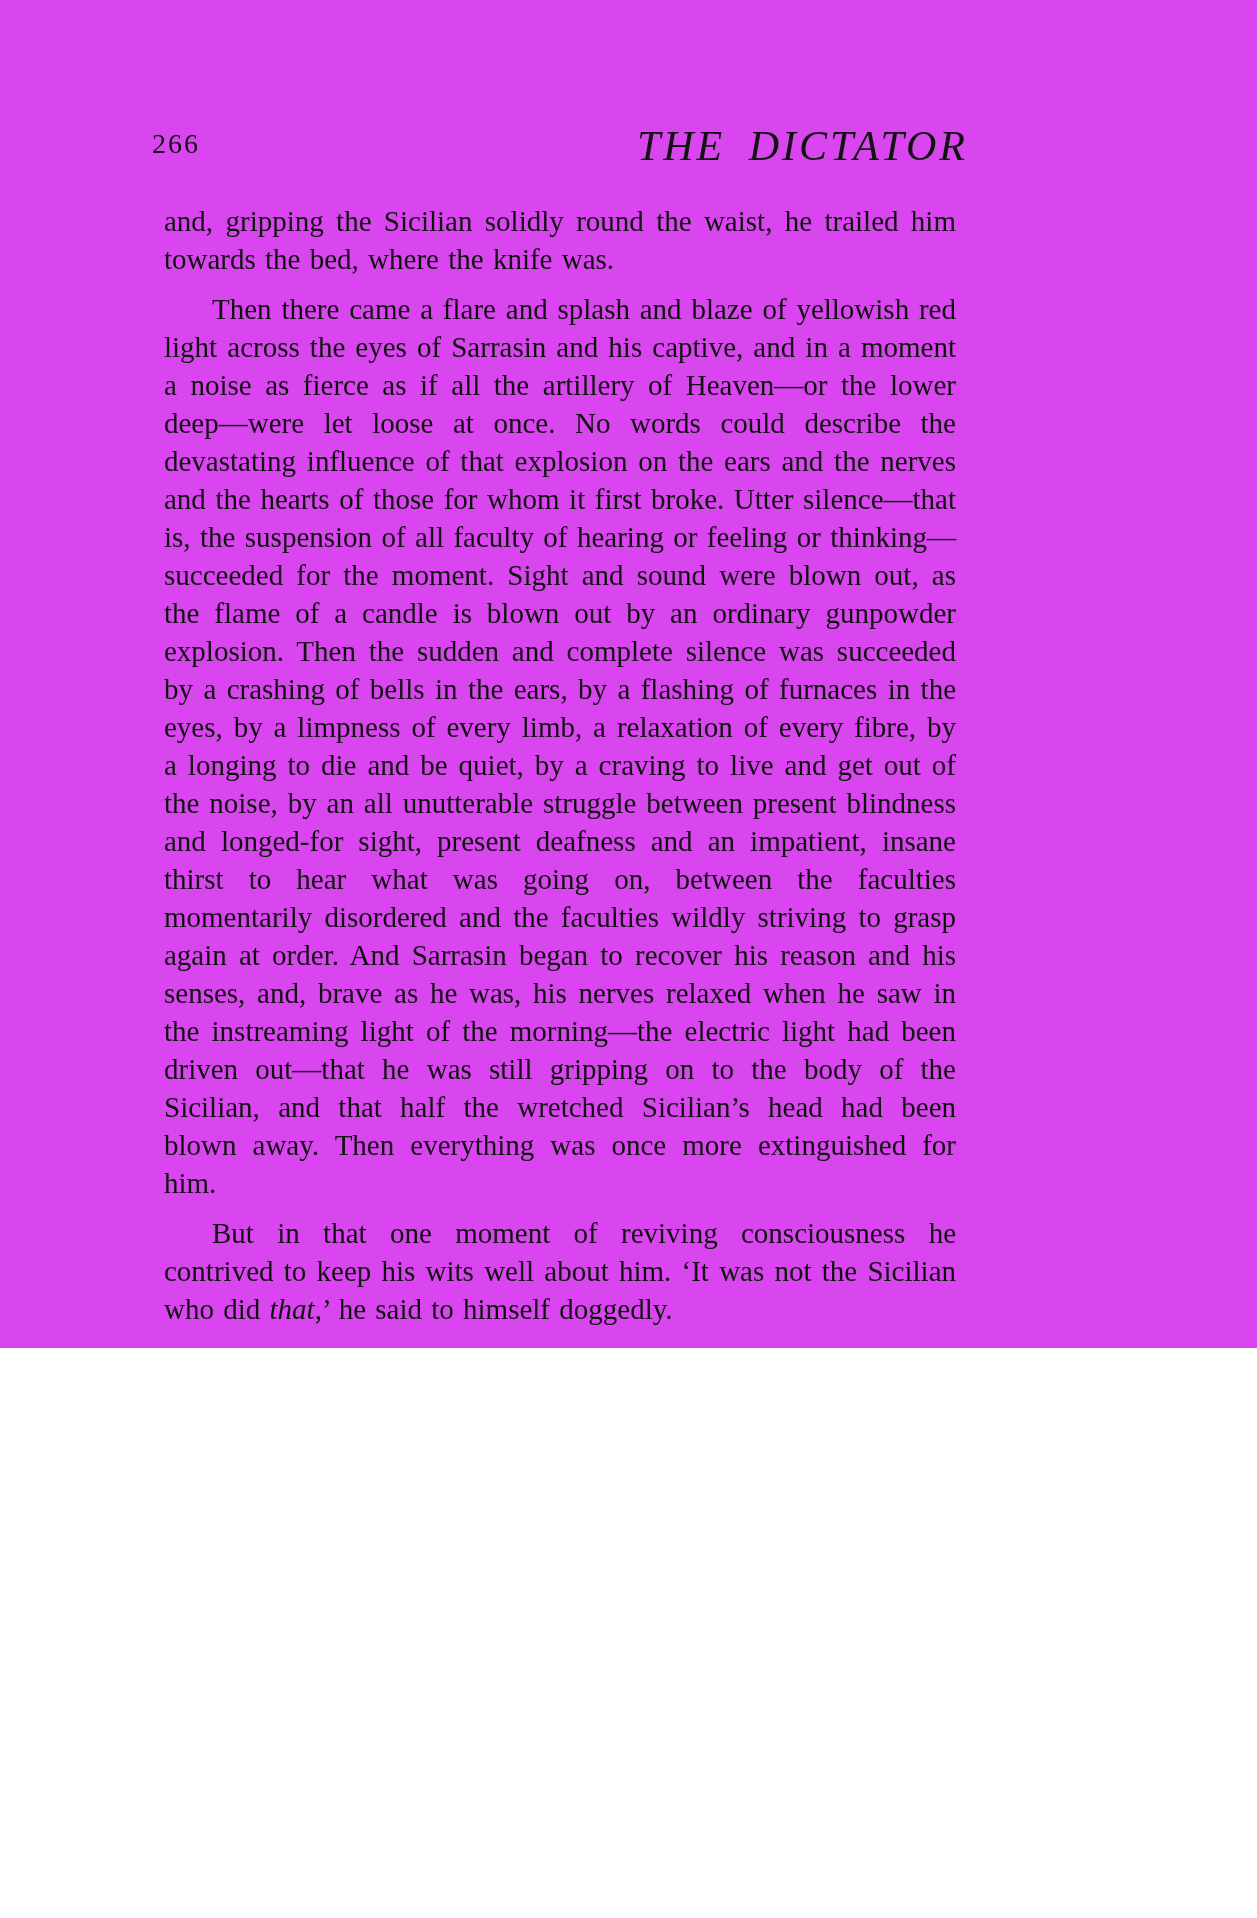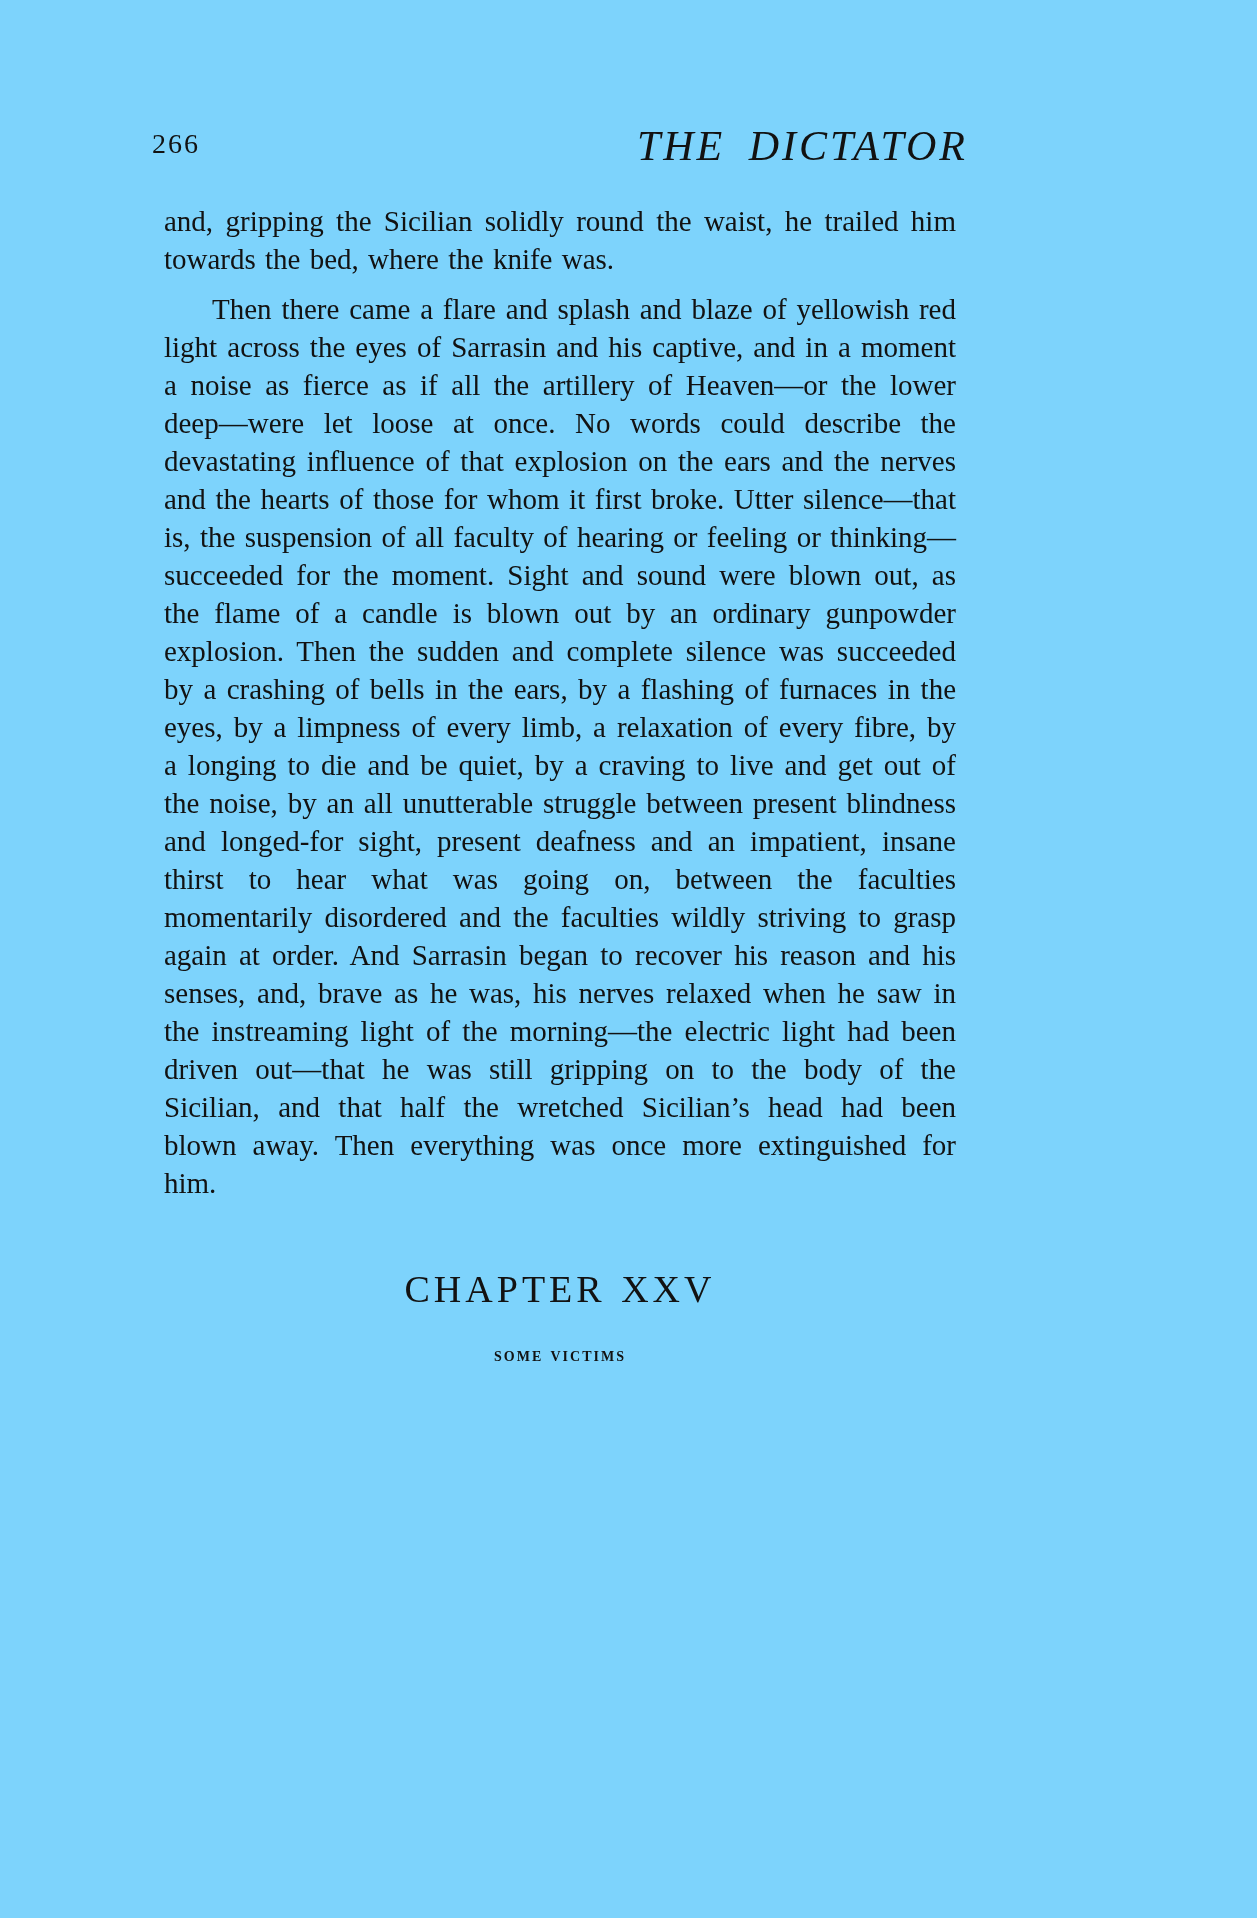--- a/index.html
+++ b/index.html
@@ -3,22 +3,22 @@
 <meta charset="utf-8">
 <style>
   html, body {
     margin: 0;
     padding: 0;
     background: #ffffff;
   }
   .page {
     position: relative;
     width: 1257px;
-    height: 1918px;
-    background: #7dd3fc;
+    height: 1348px;
+    background: #d946ef;
     color: #121212;
     font-family: "Liberation Serif", "DejaVu Serif", serif;
     overflow: hidden;
   }
   .page-header {
     position: absolute;
     top: 122px;
     left: 152px;
     width: 816px;
     height: 44px;
@@ -97,20 +97,21 @@
     <span class="page-number">266</span>
     <span class="running-title">THE DICTATOR</span>
   </header>
 
   <main class="text-block">
 
     <p>and, gripping the Sicilian solidly round the waist, he trailed him towards the bed, where the knife was.</p>
 
     <p class="indent">Then there came a flare and splash and blaze of yellowish red light across the eyes of Sarrasin and his captive, and in a moment a noise as fierce as if all the artillery of Heaven—or the lower deep—were let loose at once. No words could describe the devastating influence of that explosion on the ears and the nerves and the hearts of those for whom it first broke. Utter silence—that is, the suspension of all faculty of hearing or feeling or thinking—succeeded for the moment. Sight and sound were blown out, as the flame of a candle is blown out by an ordinary gunpowder explosion. Then the sudden and complete silence was succeeded by a crashing of bells in the ears, by a flashing of furnaces in the eyes, by a limpness of every limb, a relaxation of every fibre, by a longing to die and be quiet, by a craving to live and get out of the noise, by an all unutterable struggle between present blindness and longed-for sight, present deafness and an impatient, insane thirst to hear what was going on, between the faculties momentarily disordered and the faculties wildly striving to grasp again at order. And Sarrasin began to recover his reason and his senses, and, brave as he was, his nerves relaxed when he saw in the instreaming light of the morning—the electric light had been driven out—that he was still gripping on to the body of the Sicilian, and that half the wretched Sicilian’s head had been blown away. Then everything was once more extinguished for him.</p>
 
+    <p class="indent"><span>But in that one moment of reviving consciousness he contrived to keep his wits well about him. ‘It was not the Sicilian who did </span><em class="inline-italic">that</em><span>,’ he said to himself doggedly.</span></p>
 
     <div class="chapter-block">
       <h2 class="chapter-heading">CHAPTER XXV</h2>
       <h3 class="chapter-subtitle">SOME VICTIMS</h3>
     </div>
 
 
   </main>
 </div>
 

